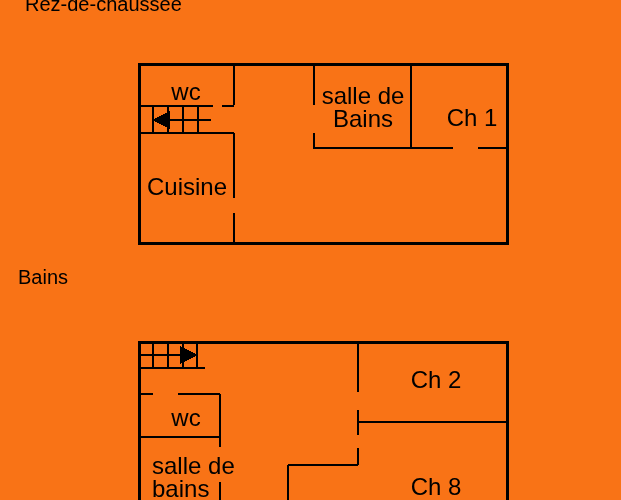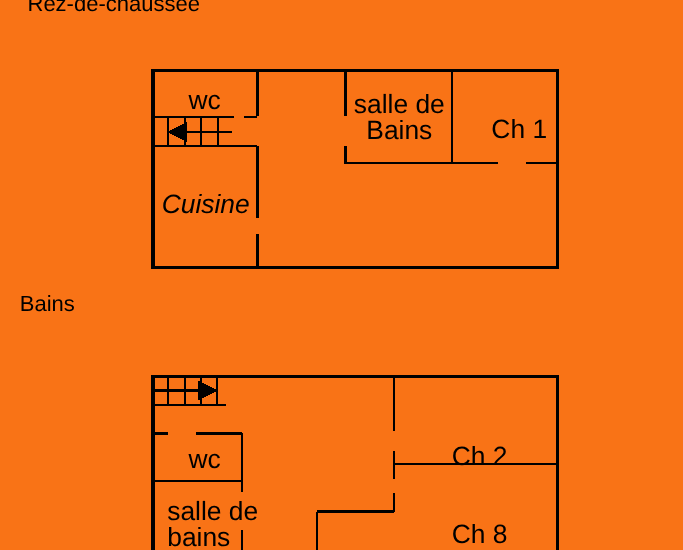--- a/index.html
+++ b/index.html
@@ -133,25 +133,25 @@
 
   <div class="floor-title" style="left:18px; top:266px;">Bains</div>
 
   <div class="room-label centered" style="left:186px; top:80px;">wc</div>
 
   <div class="room-label centered" style="left:363px; top:84px;">salle de
 Bains</div>
 
   <div class="room-label centered" style="left:460px; top:106px;margin-left:12px;">Ch 1</div>
 
-  <div class="room-label centered" style="left:187px; top:175px;font-style:italic;">Cuisine</div>
+  <div class="room-label centered" style="left:187px; top:175px;">Cuisine</div>
 
 
   <div class="room-label centered" style="left:186px; top:406px;">wc</div>
 
   <div class="room-label left-aligned" style="left:152px; top:454px;">salle de
 bains</div>
 
-  <div class="room-label centered" style="left:436px; top:404px;">Ch 2</div>
+  <div class="room-label centered" style="left:436px; top:368px;">Ch 2</div>
 
   <div class="room-label centered" style="left:436px; top:475px;">Ch 8</div>
 
 </div>
 
 </body></html>

